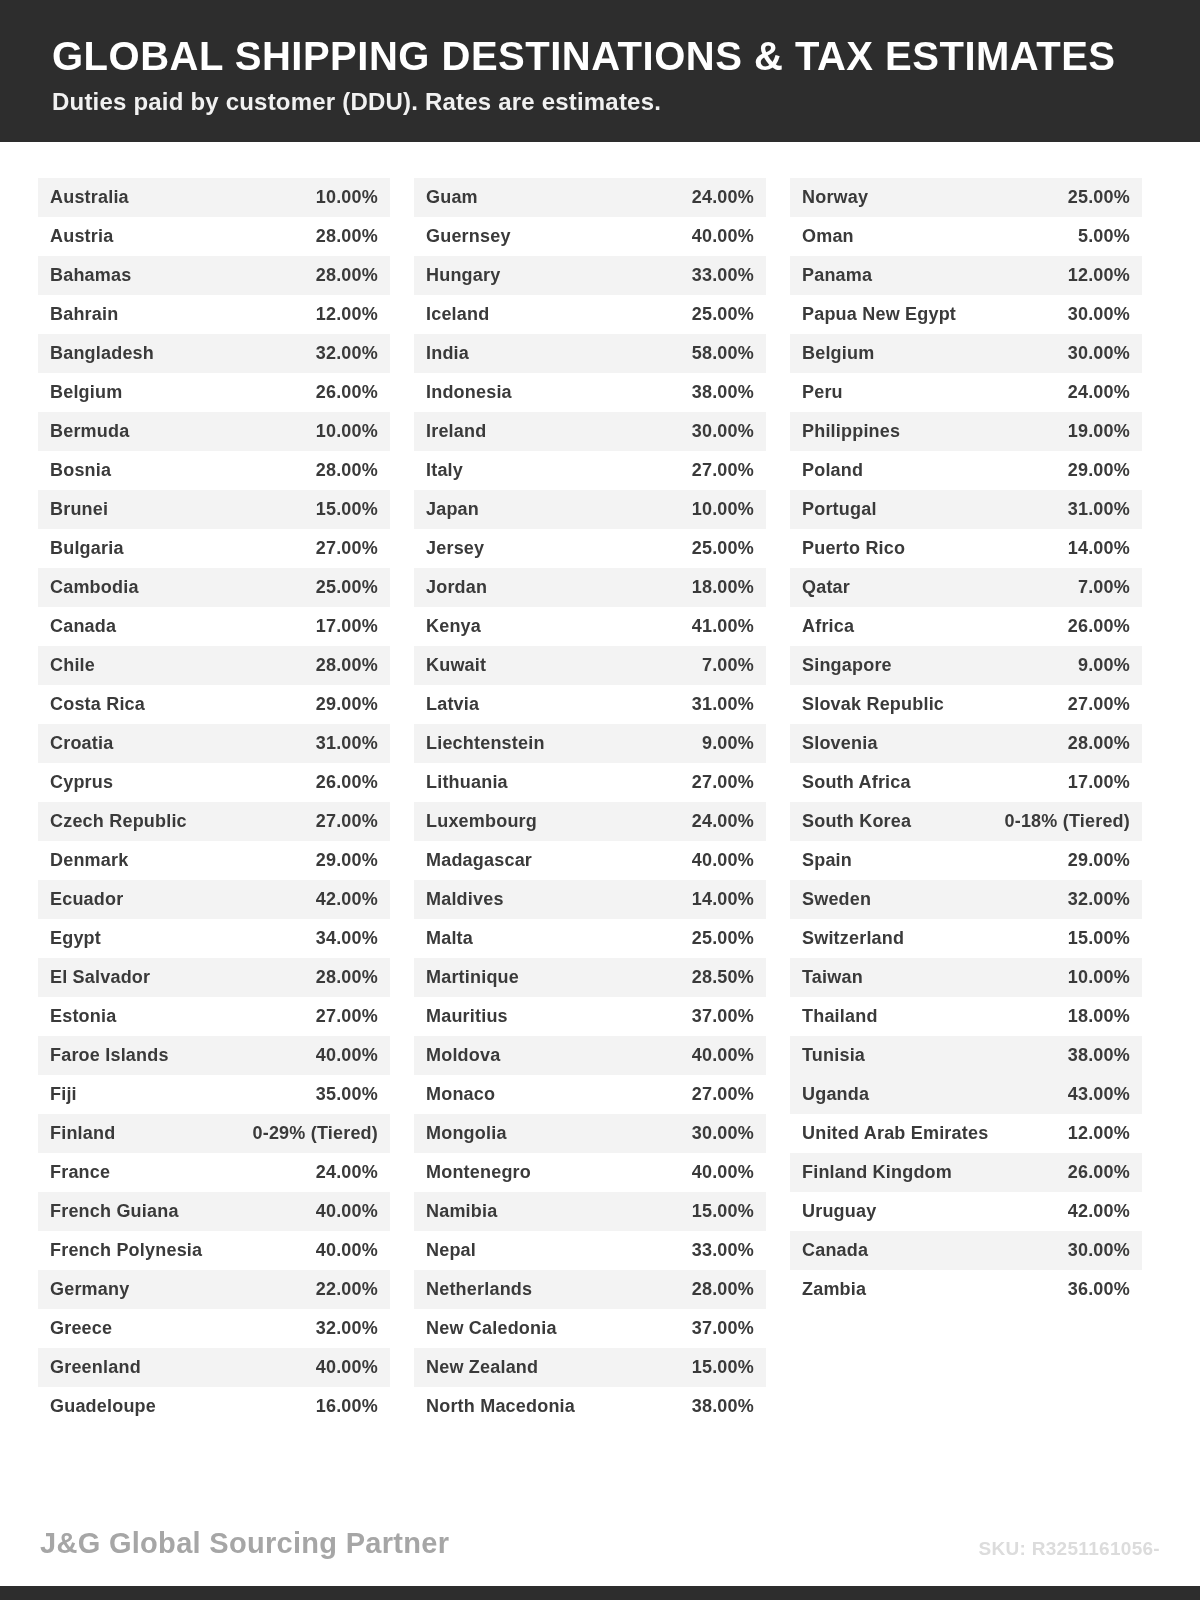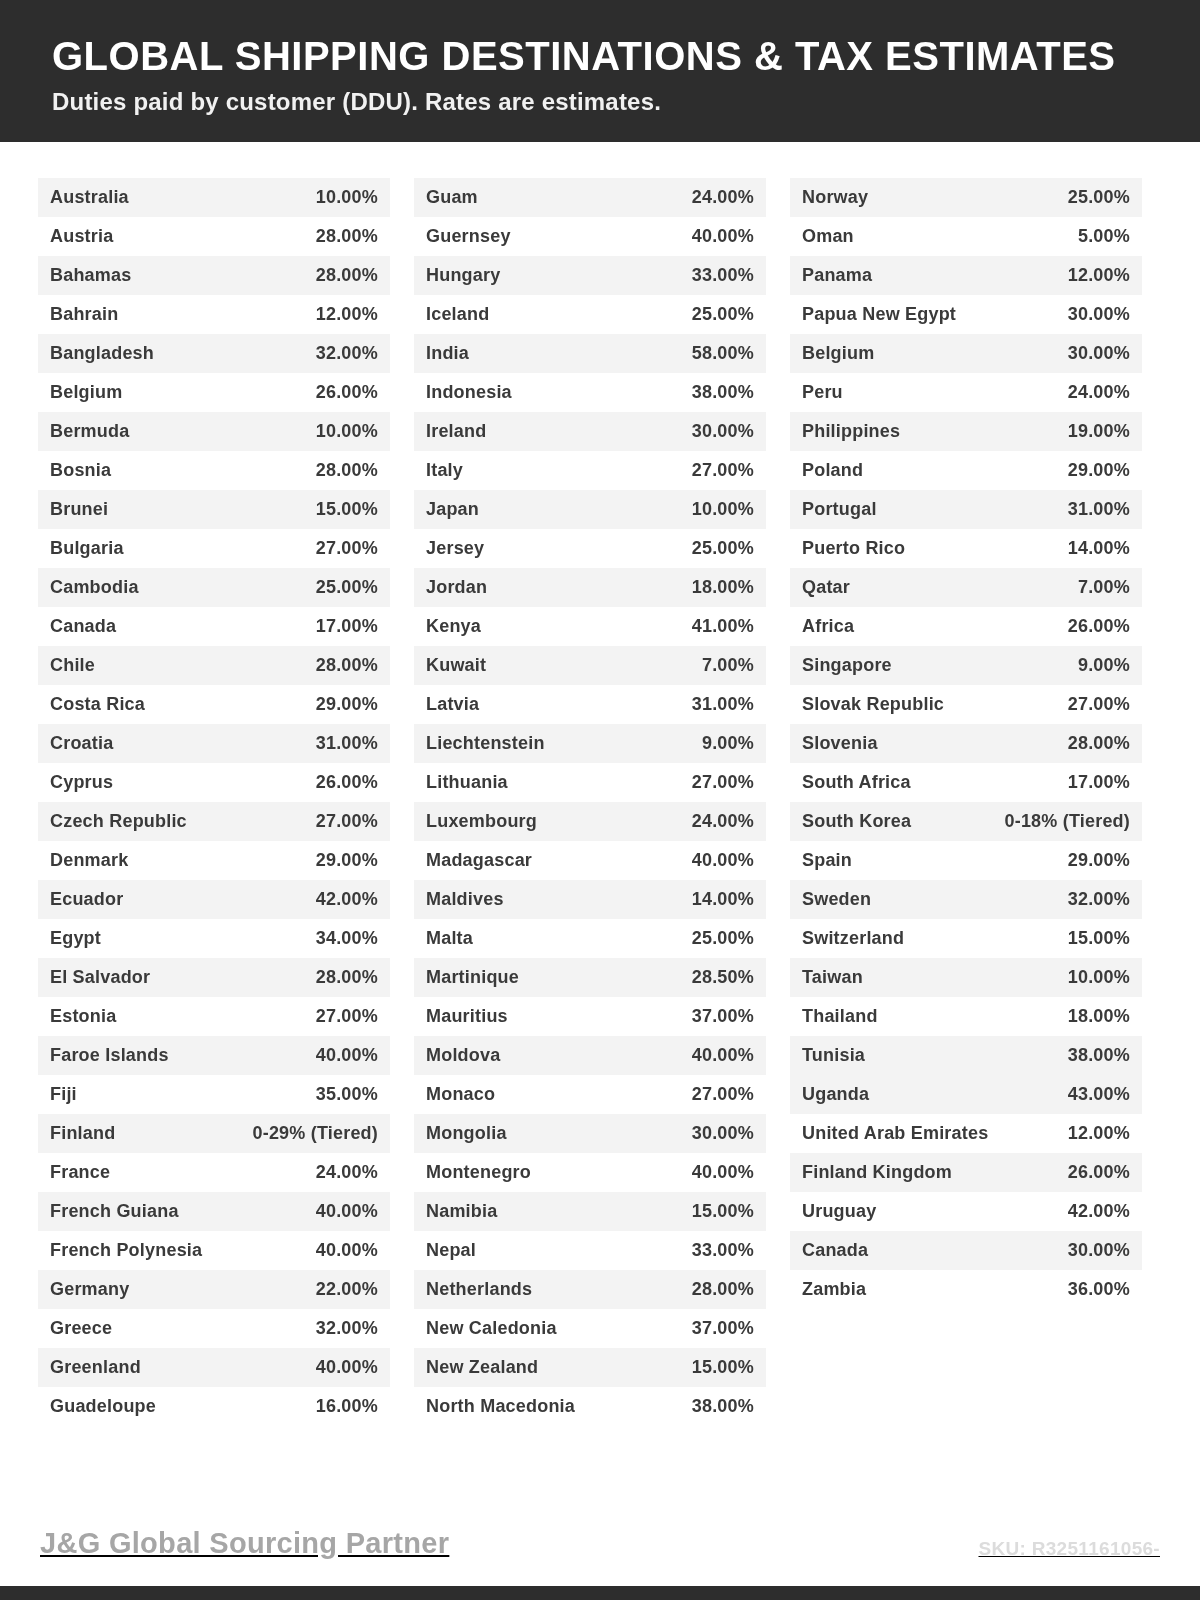--- a/index.html
+++ b/index.html
@@ -71,21 +71,20 @@
   }
   .footer {
     position: absolute;
     left: 0;
     right: 0;
     bottom: 40px;
     display: flex;
     align-items: flex-end;
     justify-content: space-between;
     padding: 0 40px;
-    text-decoration: underline;
   }
   .brand {
     font-size: 29px;
     font-weight: 700;
     color: #a6a6a6;
     letter-spacing: 0.3px;
   }
   .sku {
     font-size: 19px;
     font-weight: 700;

